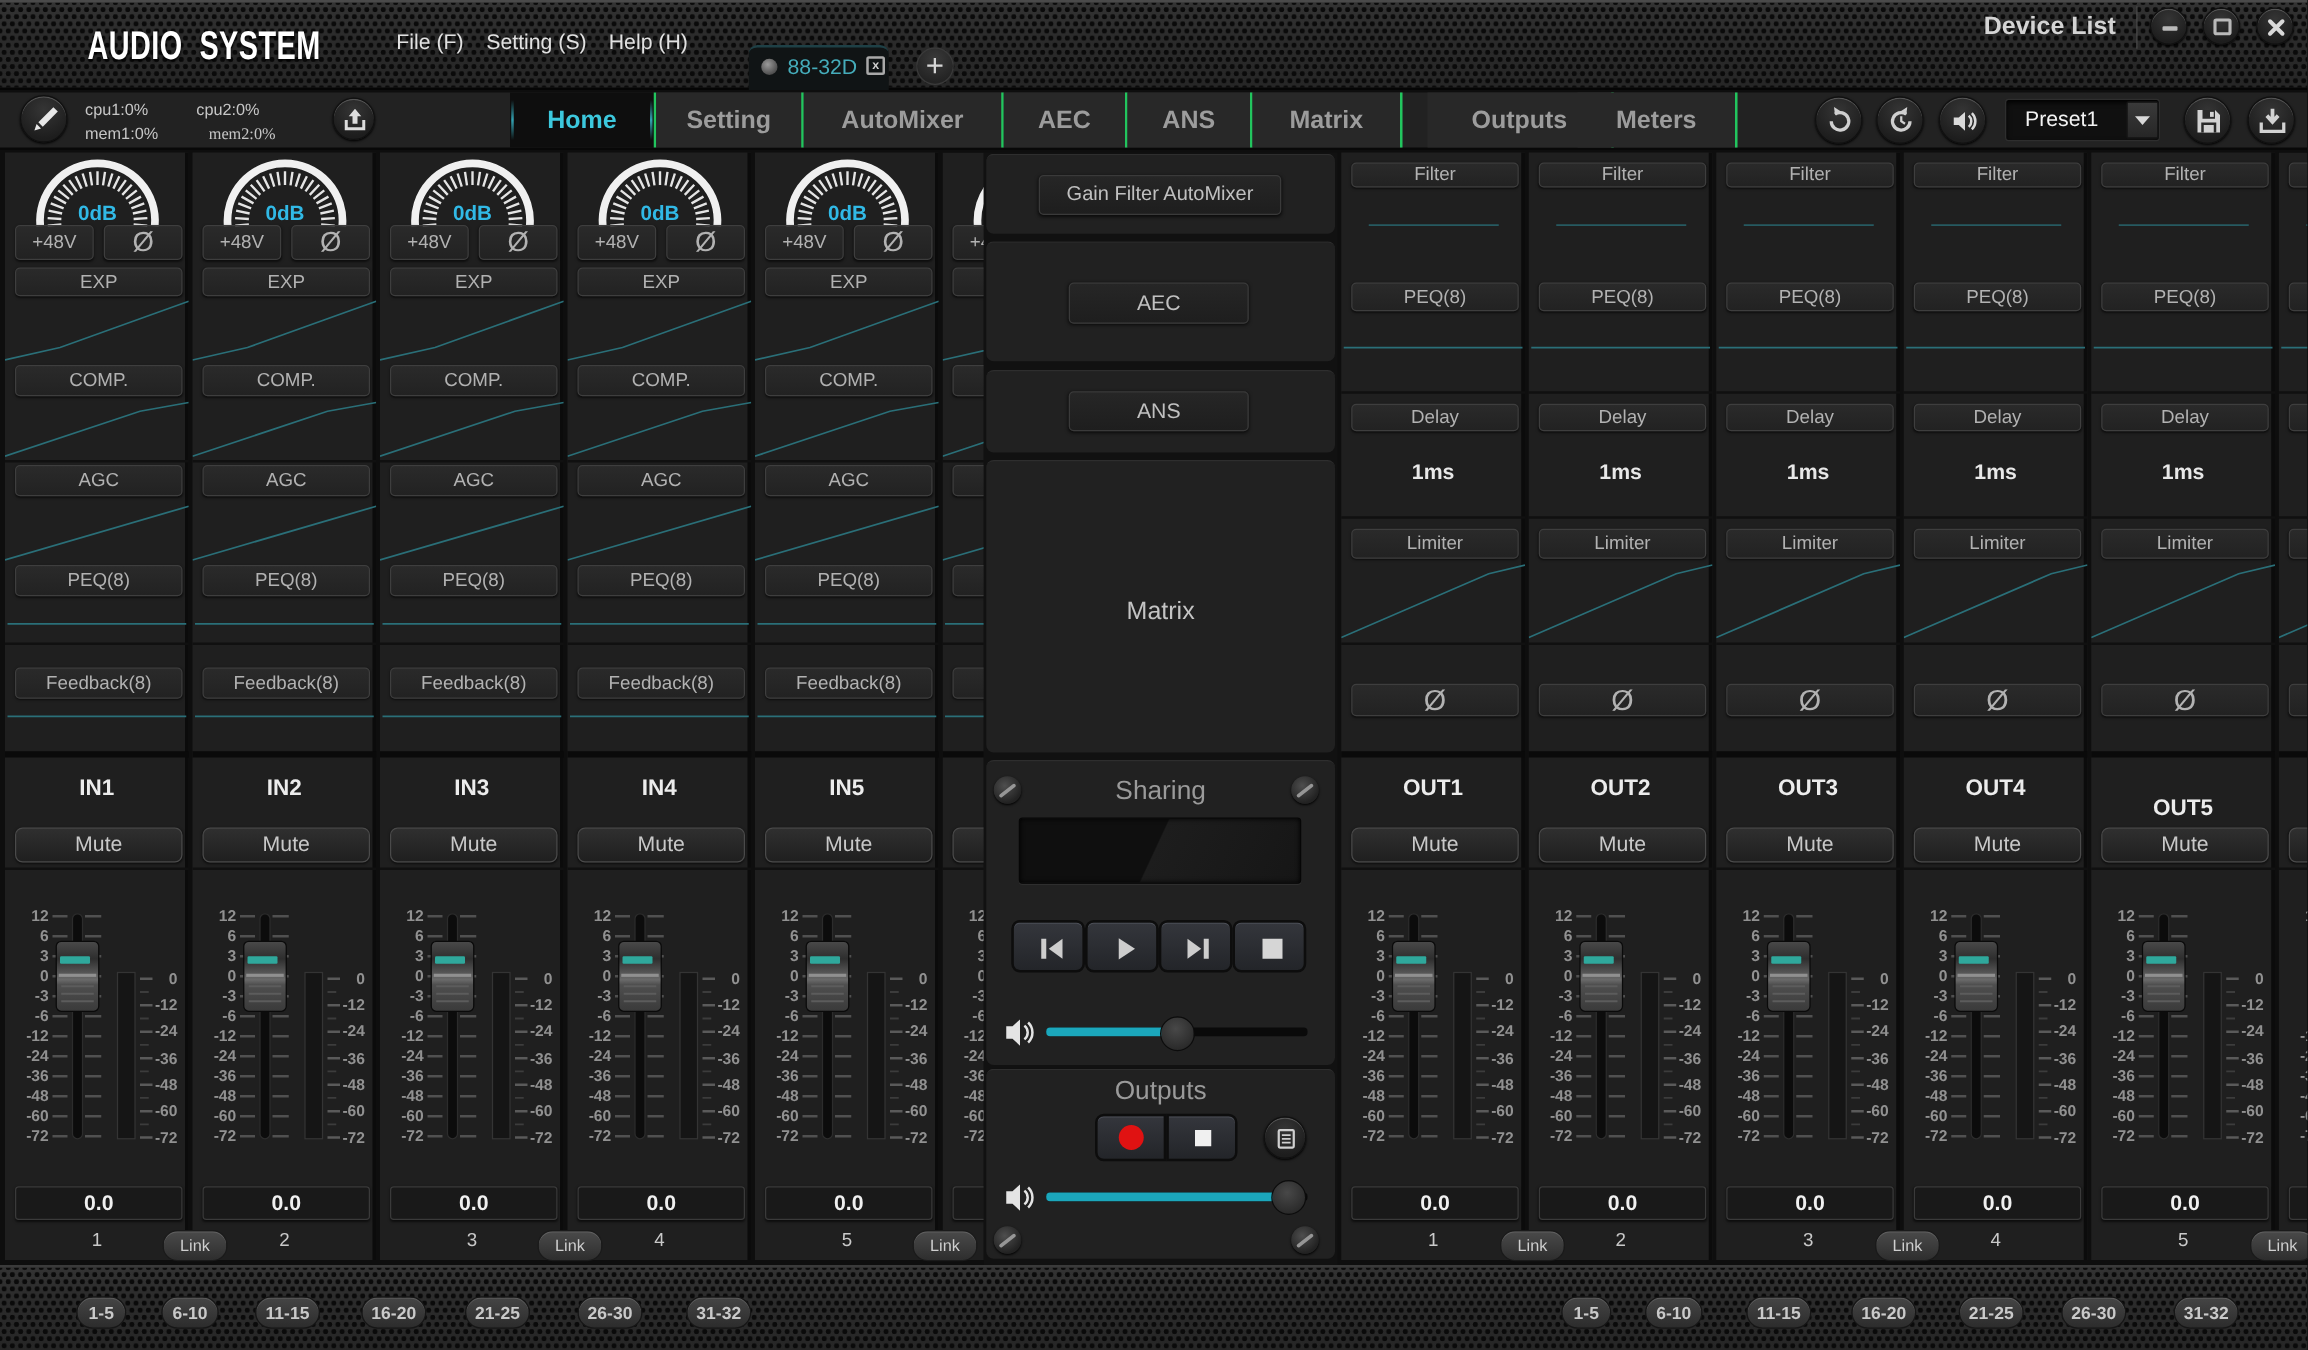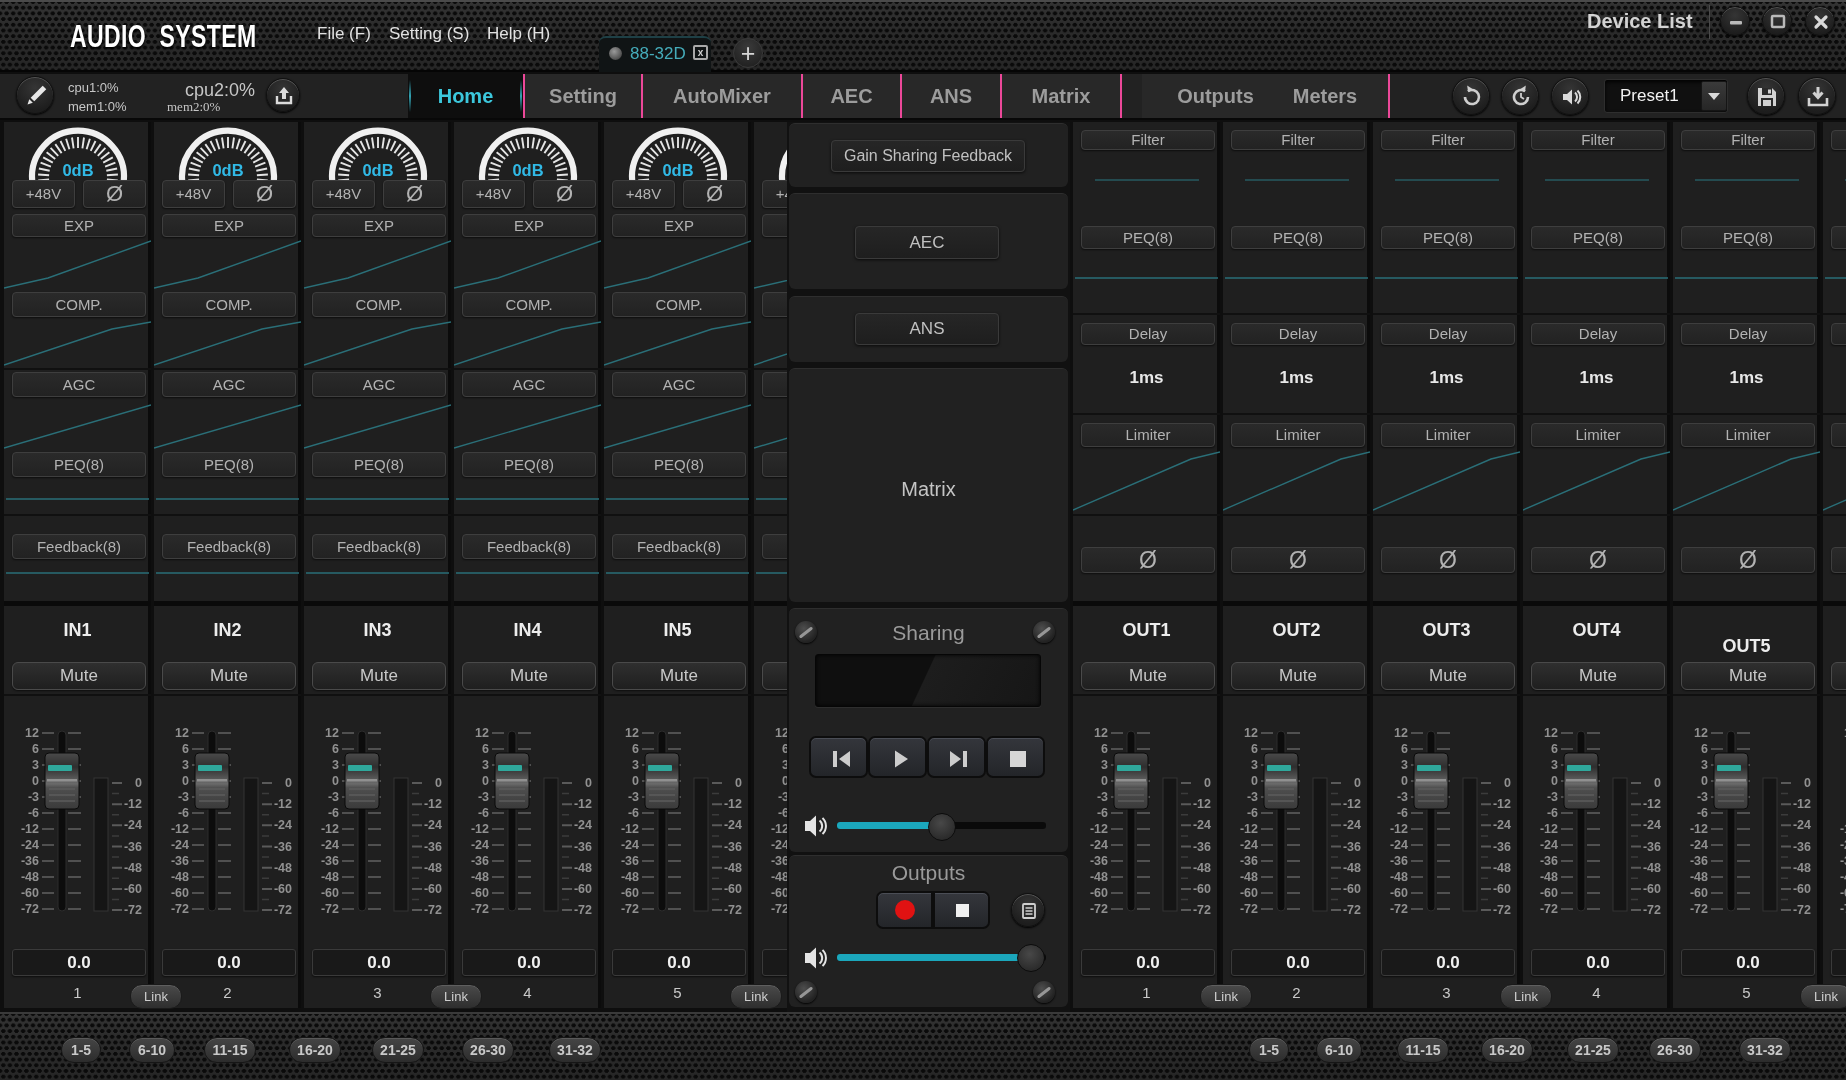--- a/index.html
+++ b/index.html
@@ -25,21 +25,21 @@
 .chnum{position:absolute;left:0;width:147px;text-align:center;color:#c9c9c9;font-size:15px;}
 .ms{position:absolute;left:0;top:246px;width:147px;text-align:center;color:#e8e8e8;font-size:17px;font-weight:bold;}
 .link{position:absolute;width:52px;height:25px;border-radius:12px;background:linear-gradient(#4a4a4a,#2e2e2e);
  border:1px solid #1a1a1a;box-shadow:inset 0 1px 0 #5f5f5f;color:#cfcfcf;font-size:13px;text-align:center;line-height:24px;z-index:5;}
 .pill{position:absolute;top:1037px;height:26px;border-radius:13px;background:linear-gradient(#454545,#2c2c2c);
  border:1px solid #161616;box-shadow:inset 0 1px 0 #5a5a5a;color:#c9c9c9;font-size:14px;font-weight:bold;text-align:center;line-height:24px;}
 .cb{position:absolute;border-radius:50%;background:radial-gradient(circle at 50% 30%,#353535,#1d1d1d 75%);
  border:1px solid #101010;box-shadow:0 1px 2px #000, inset 0 1px 0 #555;}
 .cb svg{position:absolute;left:0;top:0}
 .tab{position:absolute;top:0;height:44px;color:#9c9c9c;font-size:20px;font-weight:bold;text-align:center;line-height:44px;
- background:#282828;border-right:2px solid #ec4899;}
+ background:#282828;border-right:2px solid #22c55e;}
 .menu{position:absolute;top:24px;color:#e2e2e2;font-size:17px;}
 .panel{position:absolute;left:789px;width:279px;background:#212121;border-radius:6px;border-top:1px solid #2e2e2e;}
 .pbtn{position:absolute;background:linear-gradient(#262626,#1e1e1e);border:1px solid #3a3a3a;border-radius:4px;
  color:#c0c0c0;text-align:center;box-shadow:0 1px 3px rgba(0,0,0,.7);}
 </style></head><body>
 <div id="app">
     <div id="topbar" class="perf"></div>
     <div style="position:absolute;left:70px;top:18px;width:230px;color:#fff;font-size:32px;font-weight:bold;letter-spacing:0.5px;transform:scaleX(0.72);transform-origin:left;white-space:nowrap;text-shadow:0 2px 3px #000;">AUDIO&nbsp;&nbsp;SYSTEM</div>
     <div class="menu" style="left:317px">File (F)</div>
     <div class="menu" style="left:389px">Setting (S)</div>
@@ -70,21 +70,21 @@
     <div class="cb" style="left:16px;top:76px;width:38px;height:38px">
       <svg width="38" height="38">
         <g transform="rotate(45 19 19)">
           <rect x="16.5" y="7" width="5" height="17" fill="#e8e8e8"></rect>
           <path d="M16.5,26 L21.5,26 L19,31 Z" fill="#e8e8e8"></path>
         </g>
       </svg>
     </div>
     <div style="position:absolute;left:68px;top:80px;font-size:13px;color:#c6c6c6;">cpu1:0%</div>
     <div style="position:absolute;left:68px;top:99px;font-size:13px;color:#c6c6c6;">mem1:0%</div>
-    <div style="position:absolute;left:157px;top:80px;font-size:18px;color:#c6c6c6;margin-left:28px;">cpu2:0%</div>
+    <div style="position:absolute;left:157px;top:80px;font-size:13px;color:#c6c6c6;">cpu2:0%</div>
     <div style="position:absolute;left:167px;top:99px;font-size:13px;color:#c6c6c6;font-family:Liberation Serif, serif;">mem2:0%</div>
     <div class="cb" style="left:266px;top:78px;width:34px;height:34px">
       <svg width="34" height="34">
         <path d="M17,8 L22,14 L19,14 L19,20 L15,20 L15,14 L12,14 Z" fill="#dcdcdc"></path>
         <path d="M10,17 L10,24 L24,24 L24,17" fill="none" stroke="#dcdcdc" stroke-width="2.4"></path>
       </svg>
     </div>
     <div class="tab" style="left:408px;width:117px;top:74px;background:#0e0e0e;color:#3cc8dd;">Home</div>
     <div style="position:absolute;left:409px;top:80px;width:2px;height:32px;background:linear-gradient(rgba(60,200,220,0),rgba(60,200,220,.8),rgba(60,200,220,0));"></div>
     <div style="position:absolute;left:520px;top:80px;width:2px;height:32px;background:linear-gradient(rgba(60,200,220,0),rgba(60,200,220,.8),rgba(60,200,220,0));"></div>
@@ -469,21 +469,21 @@
         <div class="bdiv" style="top:479px"></div>
         <div class="chlab" style="top:498px">IN6</div>
         <div class="sb mute" style="left:8px;top:540px;width:134px;height:28px;font-size:17px;line-height:26px">Mute</div>
         <div class="hdiv" style="top:572px"></div>
         <div class="sb val" style="left:8px;top:827px;width:134px;height:27px;font-size:17px;line-height:25px">0.0</div>
         <div class="chnum" style="top:862px">6</div>
       </div>
     </div>
     <div style="position:absolute;left:787px;top:122px;width:283px;height:890px;background:#111;"></div>
     <div class="panel" style="top:123px;height:64px"></div>
-    <div class="pbtn" style="left:831px;top:140px;width:194px;height:32px;font-size:16px;line-height:30px;">Gain Sharing Feedback</div>
+    <div class="pbtn" style="left:831px;top:140px;width:194px;height:32px;font-size:16px;line-height:30px;">Gain Filter AutoMixer</div>
     <div class="panel" style="top:193px;height:96px"></div>
     <div class="pbtn" style="left:855px;top:226px;width:144px;height:33px;font-size:17px;line-height:31px;">AEC</div>
     <div class="panel" style="top:296px;height:66px"></div>
     <div class="pbtn" style="left:855px;top:313px;width:144px;height:32px;font-size:17px;line-height:30px;">ANS</div>
     <div class="panel" style="top:368px;height:234px"></div>
     <div style="position:absolute;left:789px;top:478px;width:279px;text-align:center;color:#c4c4c4;font-size:20px;">Matrix</div>
     <div class="panel" style="top:608px;height:244px"></div>
     <div style="position:absolute;left:795px;top:621px;width:22px;height:22px;border-radius:50%;background:radial-gradient(circle at 40% 35%, #4e4e4e, #222 70%);box-shadow:0 1px 2px #000;"></div>
     <div style="position:absolute;left:798px;top:630.5px;width:16px;height:3px;background:#969696;transform:rotate(-38deg);border-radius:2px;"></div>
     <div style="position:absolute;left:1033px;top:621px;width:22px;height:22px;border-radius:50%;background:radial-gradient(circle at 40% 35%, #4e4e4e, #222 70%);box-shadow:0 1px 2px #000;"></div>

